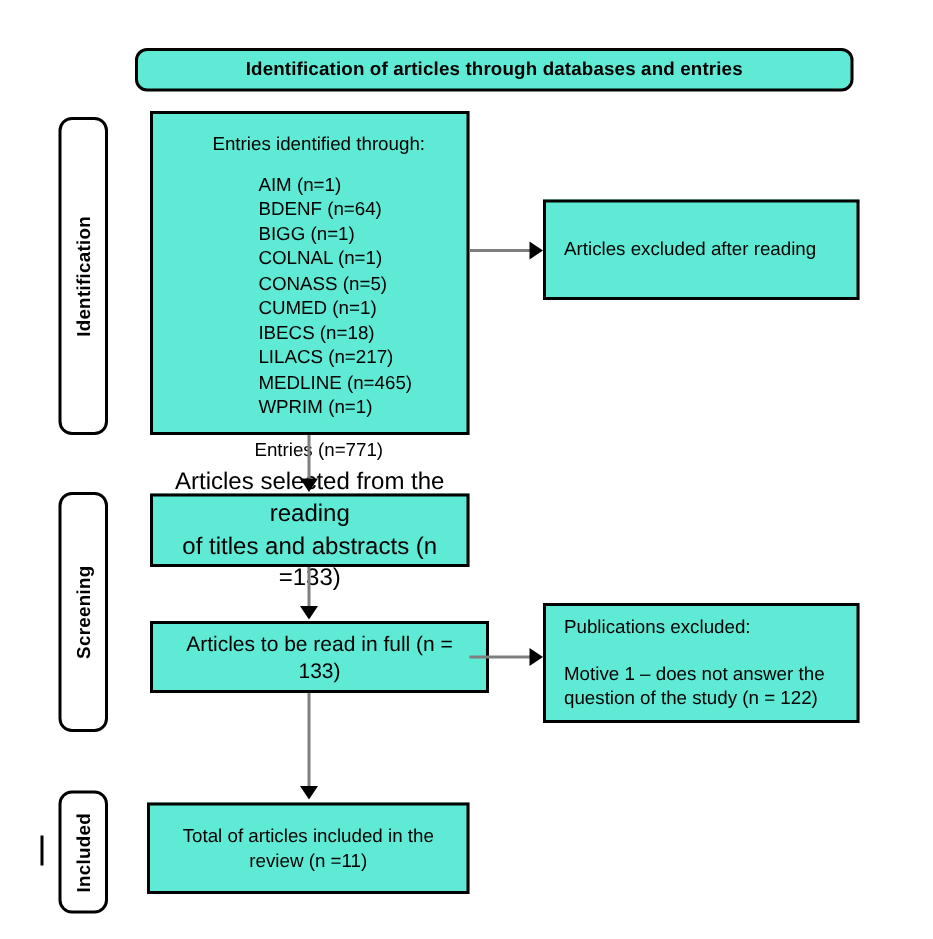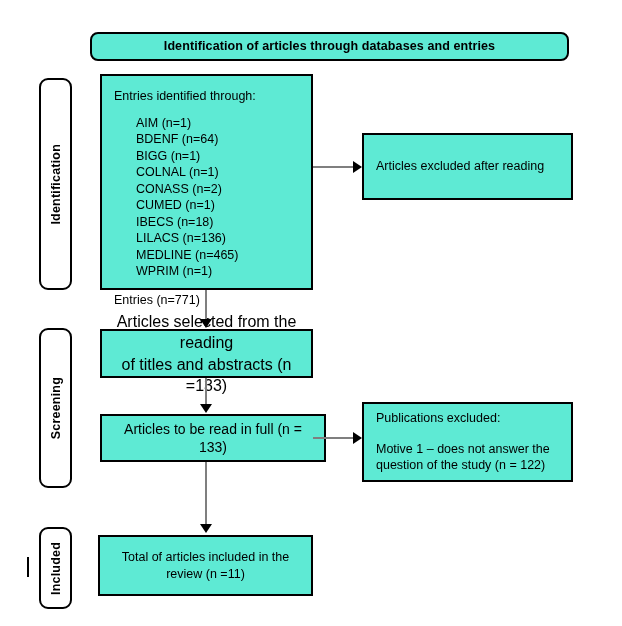--- a/index.html
+++ b/index.html
@@ -28,21 +28,21 @@
     box-sizing: border-box;
     background: #5eead4;
     border: 2px solid #000000;
     display: flex;
     align-items: center;
     justify-content: center;
     line-height: 1.32;
   }
   .box.left-align {
     justify-content: flex-start;
-    align-items: flex-start;
+    align-items: center;
   }
   .phase {
     position: absolute;
     box-sizing: border-box;
     background: #ffffff;
     border: 2.5px solid #000000;
     border-radius: 9px;
     display: flex;
     align-items: center;
     justify-content: center;
@@ -231,24 +231,24 @@
   </div>
   <div id="included-tick"></div>
 
   <div class="box left-align" id="box-entries">
     <div class="lead">Entries identified through:</div>
     <ul>
       <li>AIM (n=1)</li>
       <li>BDENF (n=64)</li>
       <li>BIGG (n=1)</li>
       <li>COLNAL (n=1)</li>
-      <li>CONASS (n=2)</li>
+      <li>CONASS (n=5)</li>
       <li>CUMED (n=1)</li>
       <li>IBECS (n=18)</li>
-      <li>LILACS (n=136)</li>
+      <li>LILACS (n=217)</li>
       <li>MEDLINE (n=465)</li>
       <li>WPRIM (n=1)</li>
     </ul>
     <div class="total">Entries (n=771)</div>
   </div>
 
   <div class="box" id="box-excluded-titles">
     <div>
       <div>Articles excluded after reading</div>
     </div>

